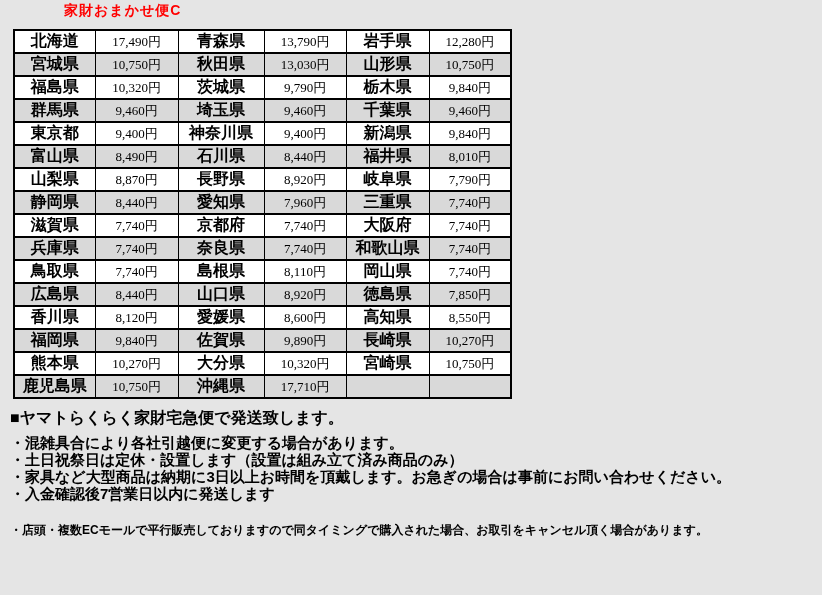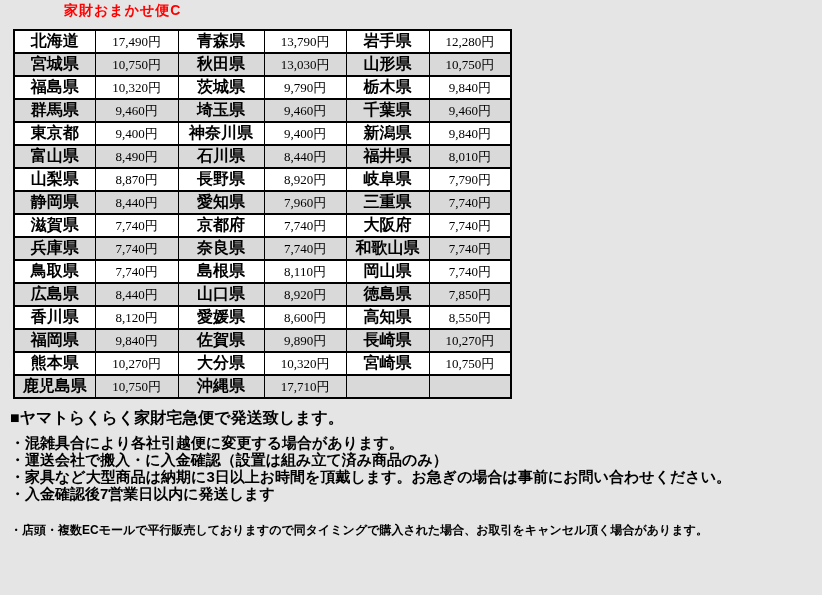--- a/index.html
+++ b/index.html
@@ -232,20 +232,20 @@
           <td class="pref"></td>
           <td class="price"></td>
         </tr>
       </tbody>
   </table>
 
   <div class="notes">
     <div class="notes-heading">■ヤマトらくらく家財宅急便で発送致します。</div>
     <div>
         <div class="note-bullet">・混雑具合により各社引越便に変更する場合があります。</div>
-        <div class="note-bullet">・運送会社で搬入・に入金確認（設置は組み立て済み商品のみ）</div>
+        <div class="note-bullet">・土日祝祭日は定休・設置します（設置は組み立て済み商品のみ）</div>
         <div class="note-bullet">・家具など大型商品は納期に3日以上お時間を頂戴します。お急ぎの場合は事前にお問い合わせください。</div>
         <div class="note-bullet">・入金確認後7営業日以内に発送します</div>
       </div>
     <div class="note-footnote">・店頭・複数ECモールで平行販売しておりますので同タイミングで購入された場合、お取引をキャンセル頂く場合があります。</div>
   </div>
 
 </div>
 
 </body></html>

